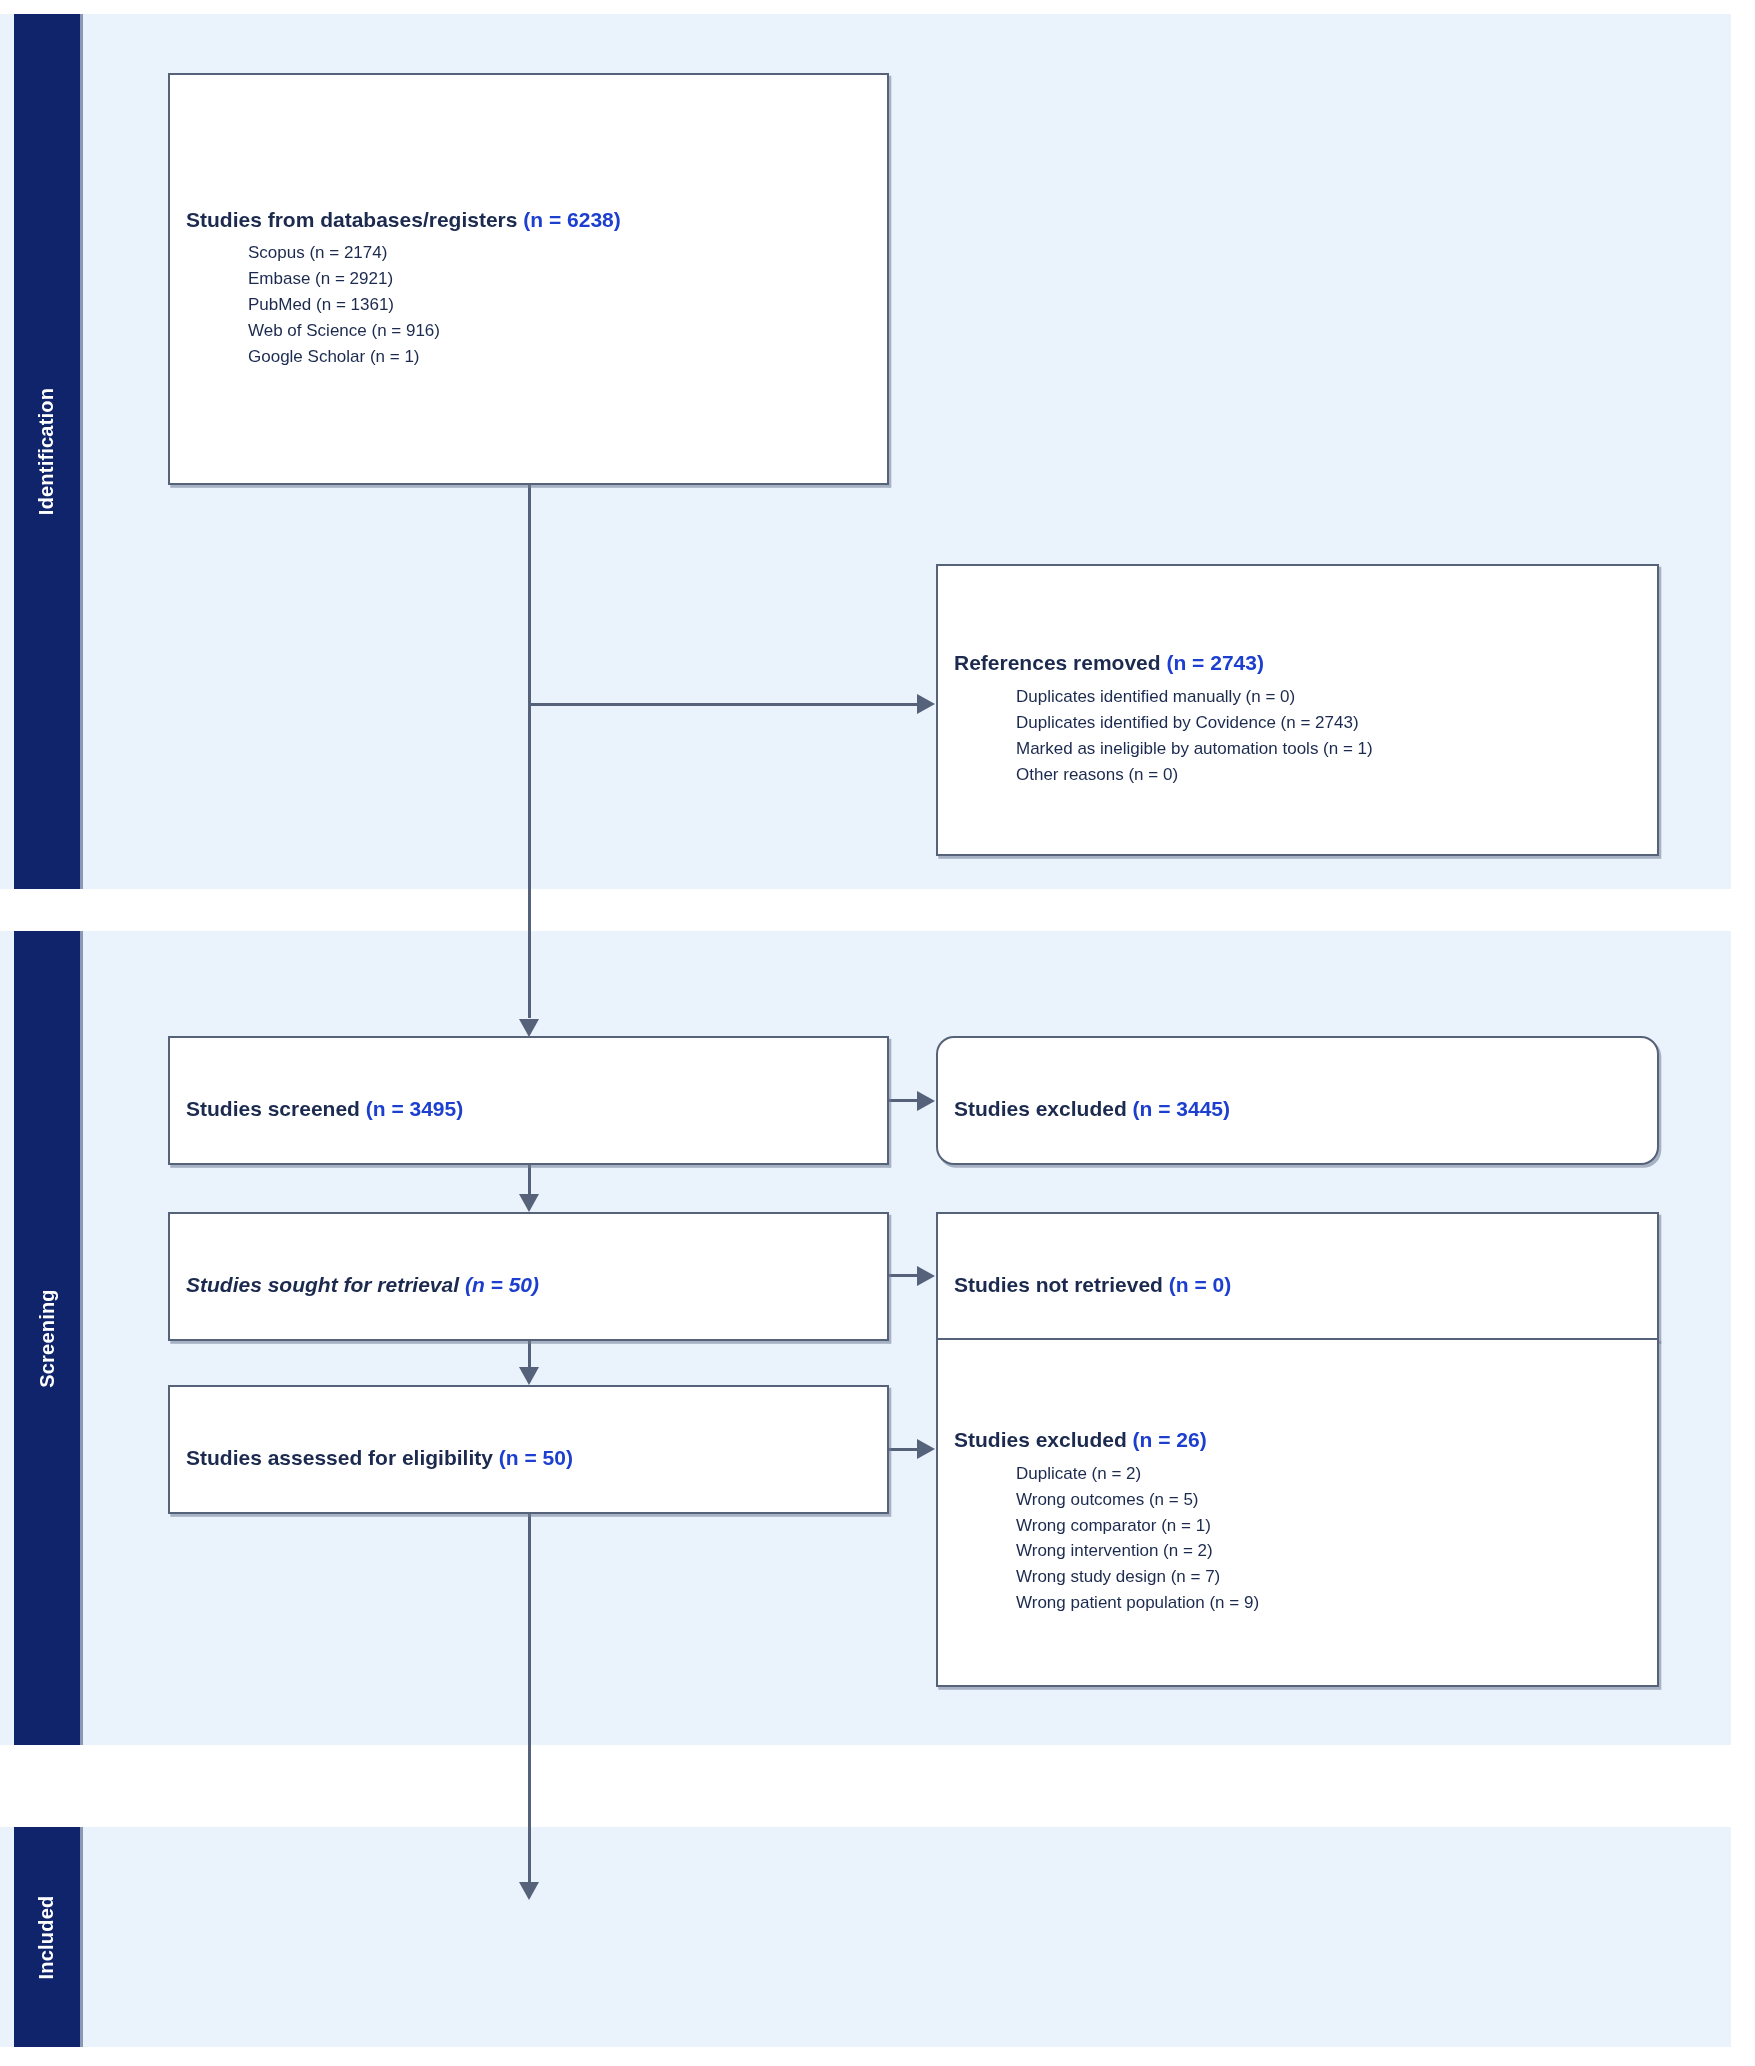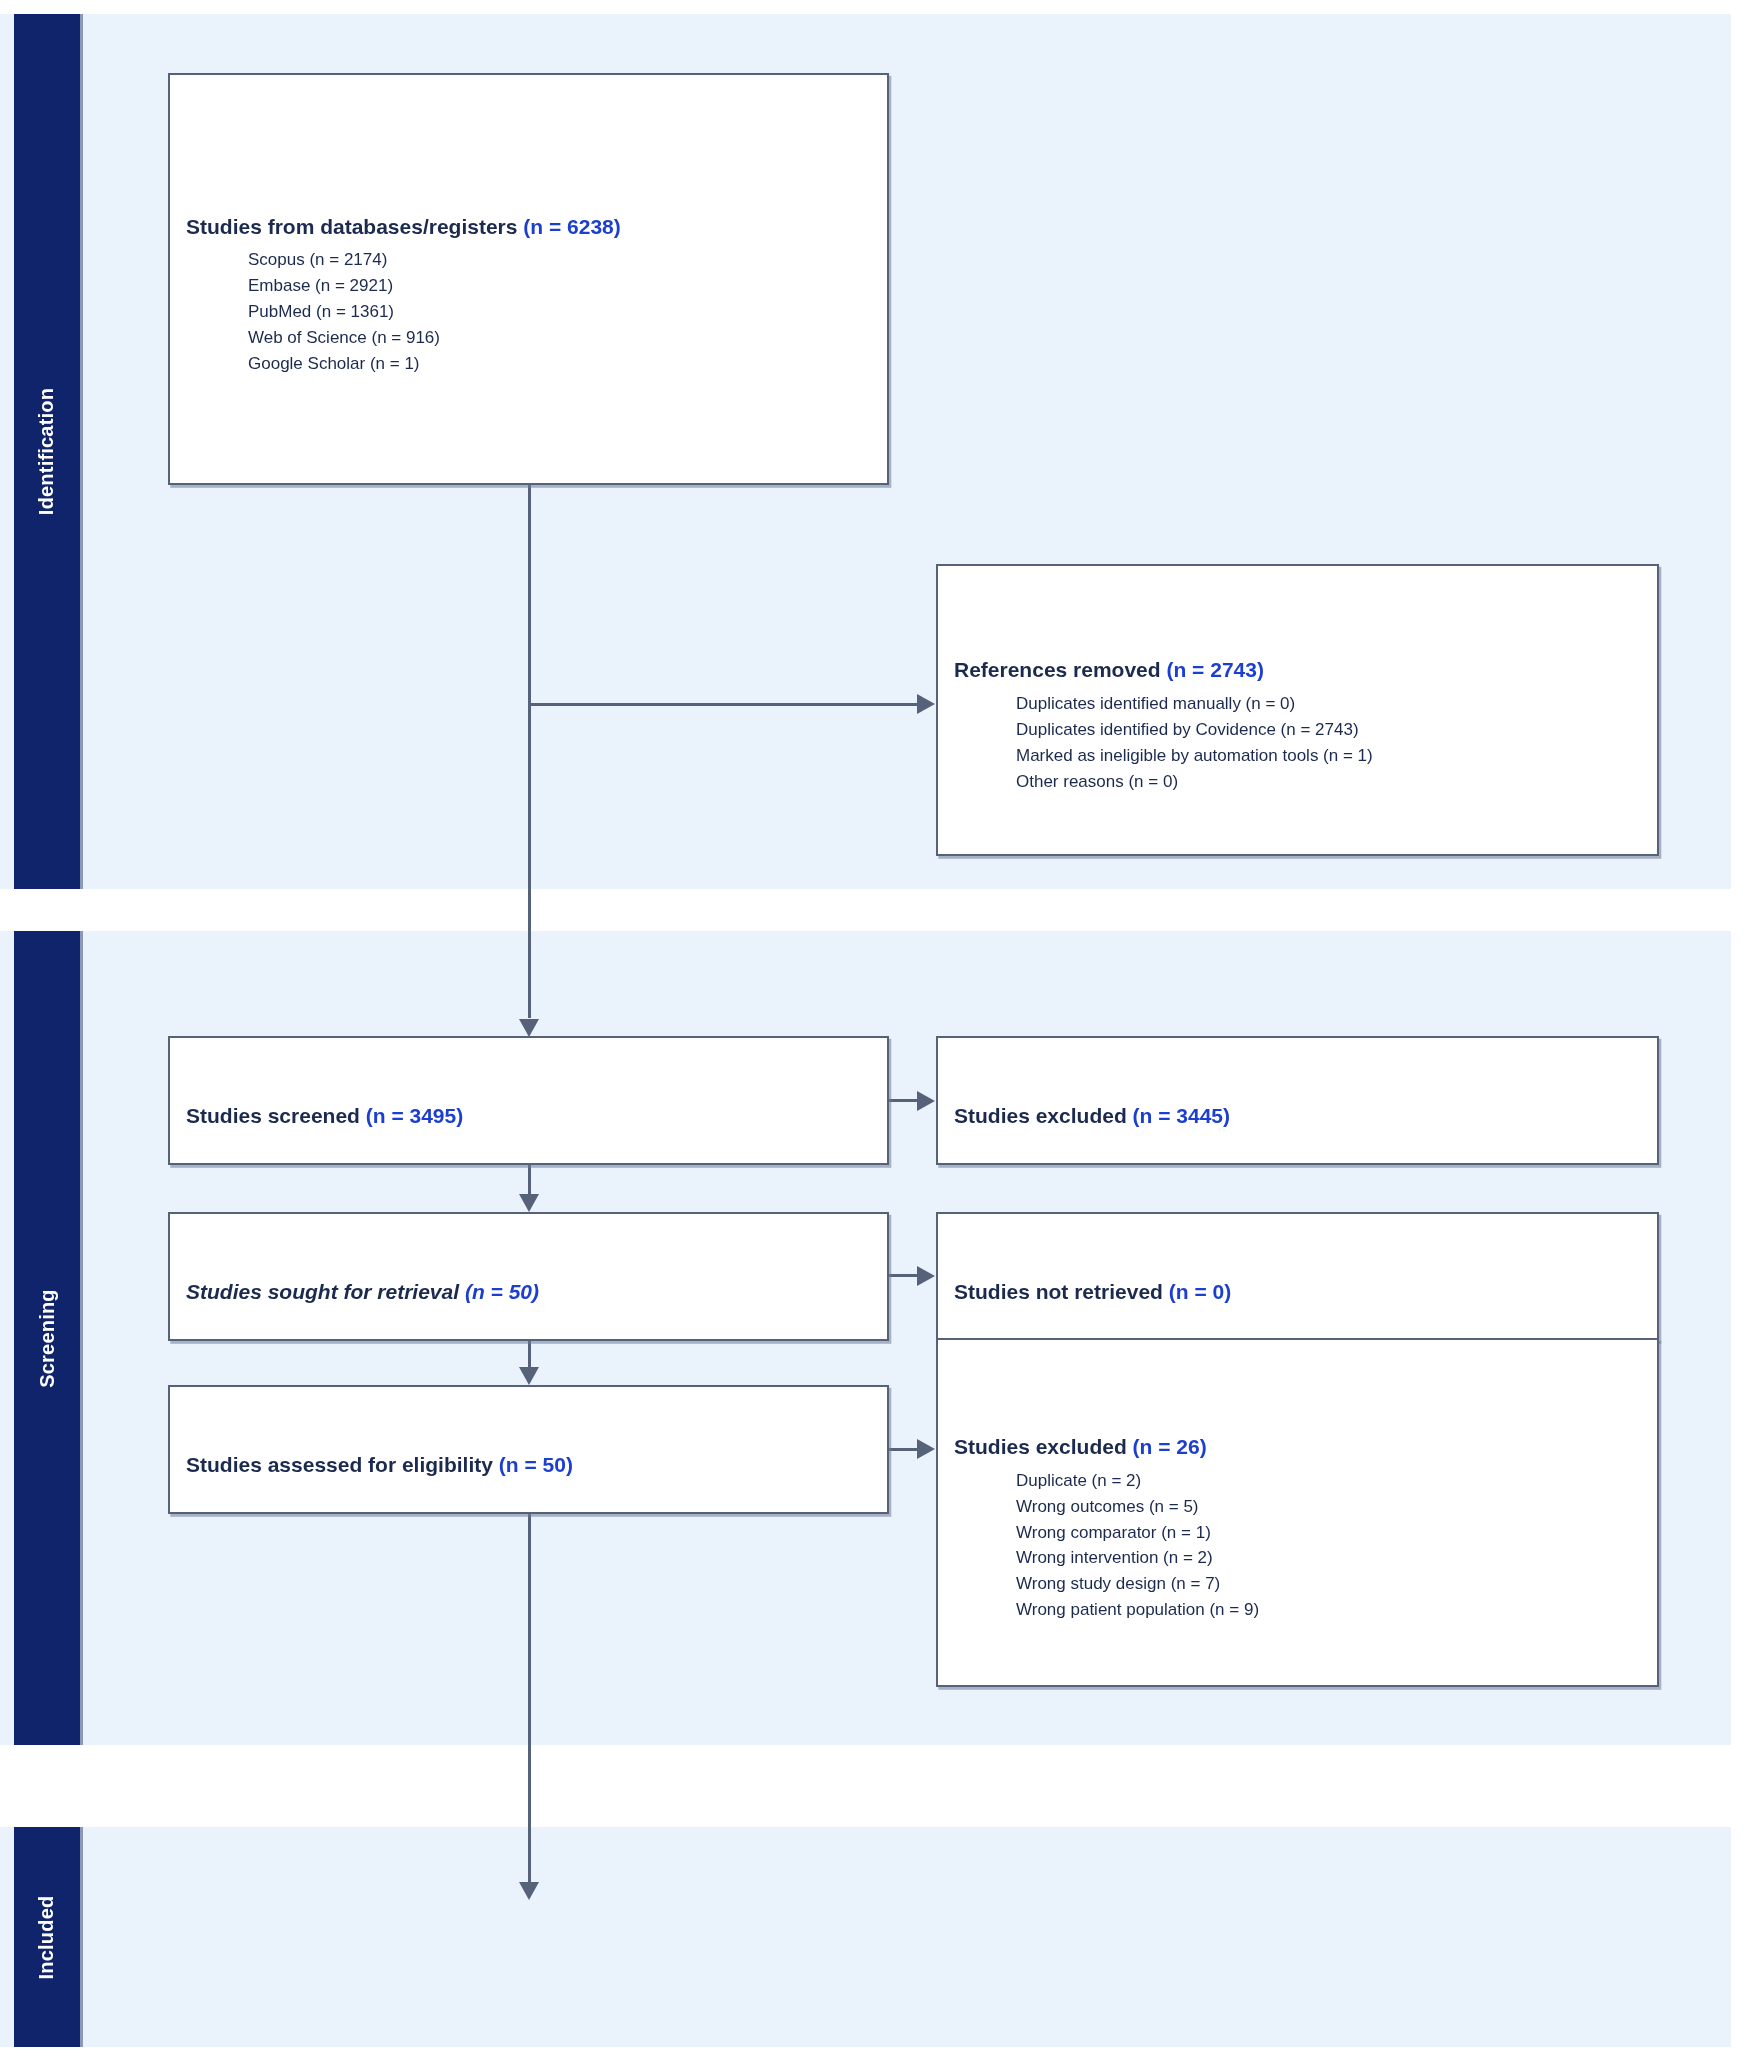--- a/index.html
+++ b/index.html
@@ -53,21 +53,21 @@
 
   
   .box {
     position: absolute;
     background: #ffffff;
     border: 2.3px solid #55627a;
     box-sizing: border-box;
     box-shadow: 2.3px 2.8px 0 0 rgba(110,124,148,0.55);
   }
   .box-inner {
-    padding: 16px 16px;
+    padding: 9px 16px;
     height: 100%;
     display: flex;
     flex-direction: column;
     justify-content: center;
   }
   .box-title {
     font-size: 21px;
     font-weight: bold;
     color: #1b2a4e;
     line-height: 1.25;
@@ -84,21 +84,21 @@
     color: #1b2a4e;
     line-height: 1.52;
     white-space: nowrap;
     margin-left: 28px;
   }
 
   
   #box-sources      { left: 168px;  top: 73px;  width: 721px; height: 412px; }
   #box-removed      { left: 936px; top: 564px; width: 723px; height: 292px; }
   #box-screened     { left: 168px;  top: 1036px; width: 721px; height: 129px; }
-  #box-excluded-1   { left: 936px; top: 1036px; width: 723px; height: 129px; }
+  #box-excluded-1   { left: 936px; top: 1036px; width: 723px; height: 129px; border-radius: 18px; }
   #box-sought       { left: 168px;  top: 1212px; width: 721px; height: 129px; font-style: italic; }
   #box-not-retr     { left: 936px; top: 1212px; width: 723px; height: 129px; }
   #box-eligibility  { left: 168px;  top: 1385px; width: 721px; height: 129px; }
   #box-excluded-2   { left: 936px; top: 1338px; width: 723px; height: 349px; }
   #box-included     { left: 168px;  top: 1900px; width: 721px; height: 129px; }
 
   
   .vline {
     position: absolute;
     width: 3.3px;

